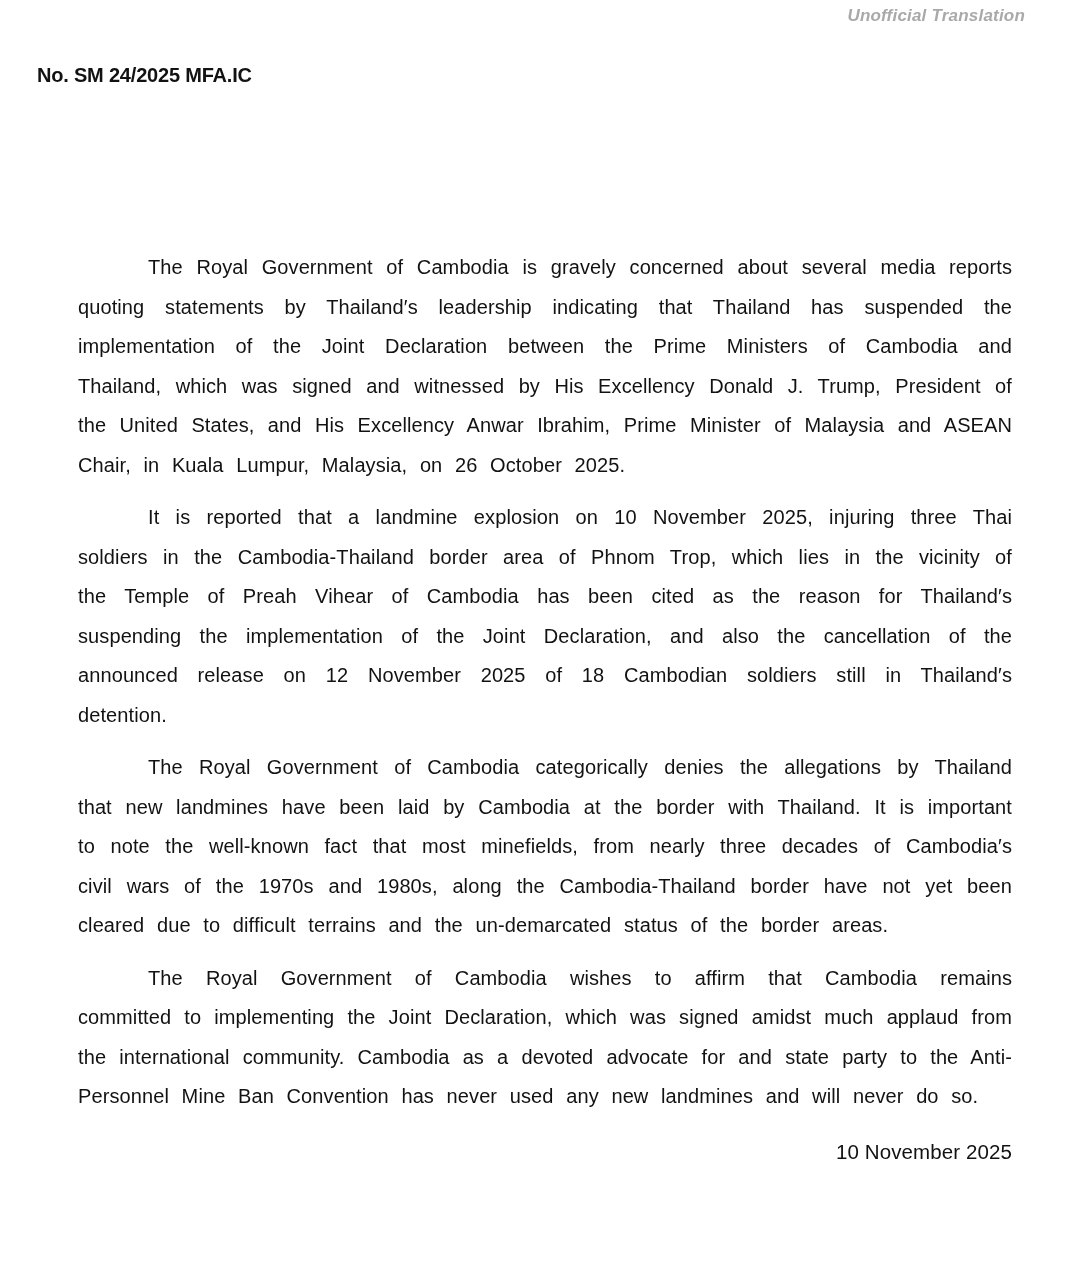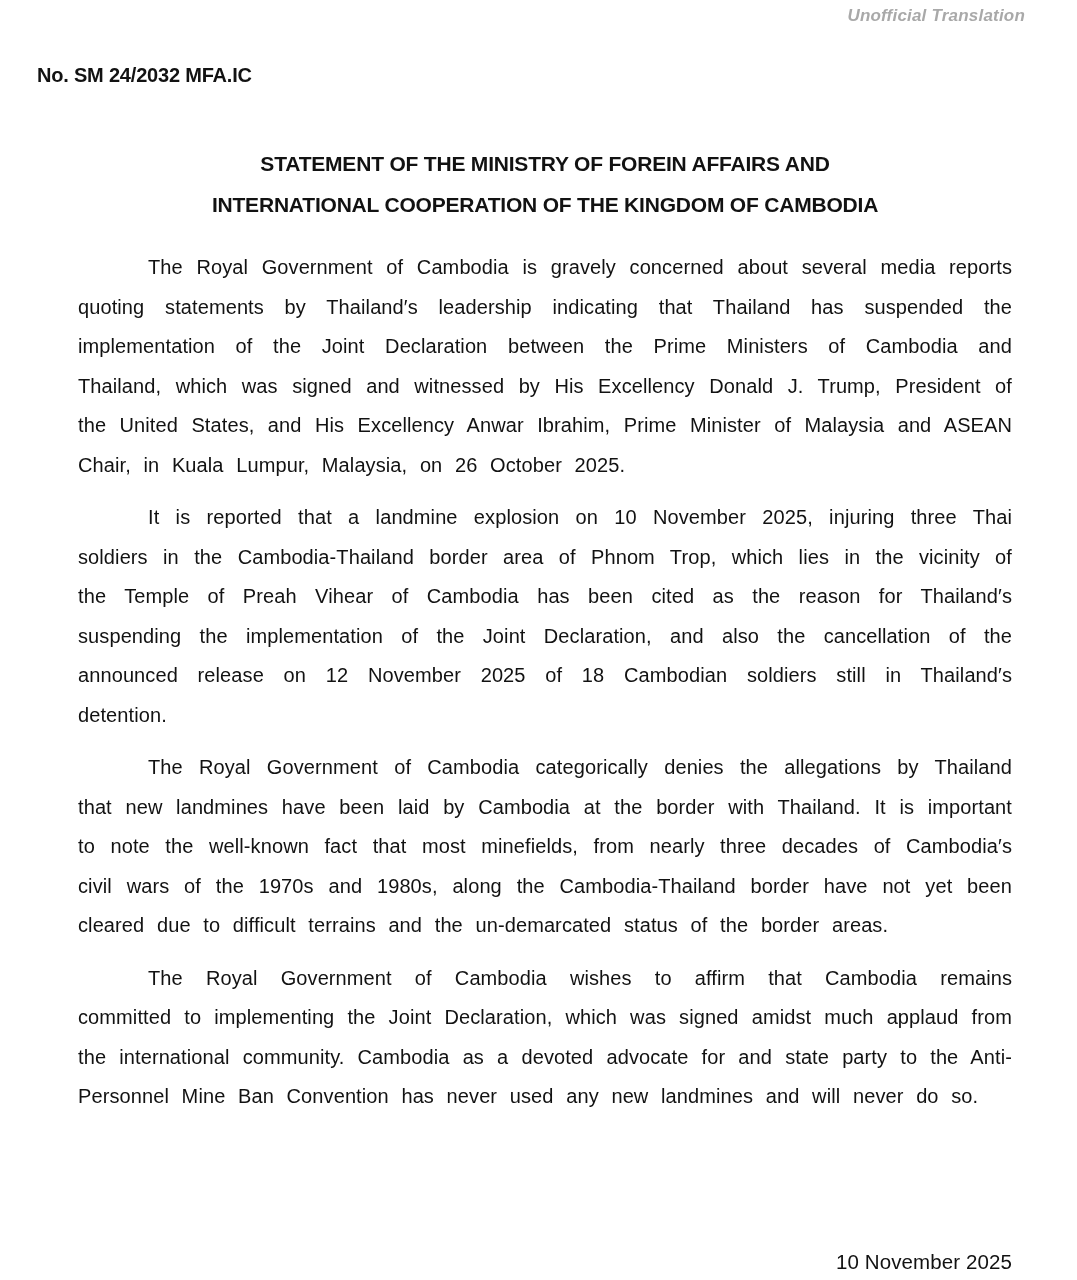--- a/index.html
+++ b/index.html
@@ -52,40 +52,36 @@
   }
   .para {
     text-align: justify;
     text-indent: 70px;
     margin-bottom: 13px;
     word-spacing: 7px;
     letter-spacing: 0.1px;
   }
   .date {
     position: absolute;
-    top: 1250px;
+    top: 1140px;
     right: 65px;
     font-size: 20.5px;
     letter-spacing: 0.1px;
     text-align: center;
   }
 </style>
 </head>
 <body>
 
 <div class="page">
 
   <div class="watermark">Unofficial Translation</div>
 
-  <div class="refnum">No. SM 24/2032 MFA.IC</div>
+  <div class="refnum">No. SM 24/2025 MFA.IC</div>
 
-  <div class="title">
-    <div>STATEMENT OF THE MINISTRY OF FOREIN AFFAIRS AND</div>
-    <div>INTERNATIONAL COOPERATION OF THE KINGDOM OF CAMBODIA</div>
-  </div>
 
   <div class="docbody">
     <p class="para">The Royal Government of Cambodia is gravely concerned about several media reports quoting statements by Thailand′s leadership indicating that Thailand has suspended the implementation of the Joint Declaration between the Prime Ministers of Cambodia and Thailand, which was signed and witnessed by His Excellency Donald J. Trump, President of the United States, and His Excellency Anwar Ibrahim, Prime Minister of Malaysia and ASEAN Chair, in Kuala Lumpur, Malaysia, on 26 October 2025.</p>
     <p class="para">It is reported that a landmine explosion on 10 November 2025, injuring three Thai soldiers in the Cambodia-Thailand border area of Phnom Trop, which lies in the vicinity of the Temple of Preah Vihear of Cambodia has been cited as the reason for Thailand′s suspending the implementation of the Joint Declaration, and also the cancellation of the announced release on 12 November 2025 of 18 Cambodian soldiers still in Thailand′s detention.</p>
     <p class="para">The Royal Government of Cambodia categorically denies the allegations by Thailand that new landmines have been laid by Cambodia at the border with Thailand. It is important to note the well-known fact that most minefields, from nearly three decades of Cambodia′s civil wars of the 1970s and 1980s, along the Cambodia-Thailand border have not yet been cleared due to difficult terrains and the un-demarcated status of the border areas.</p>
     <p class="para">The Royal Government of Cambodia wishes to affirm that Cambodia remains committed to implementing the Joint Declaration, which was signed amidst much applaud from the international community. Cambodia as a devoted advocate for and state party to the Anti-Personnel Mine Ban Convention has never used any new landmines and will never do so.</p>
   </div>
 
   <div class="date">10 November 2025</div>
 

